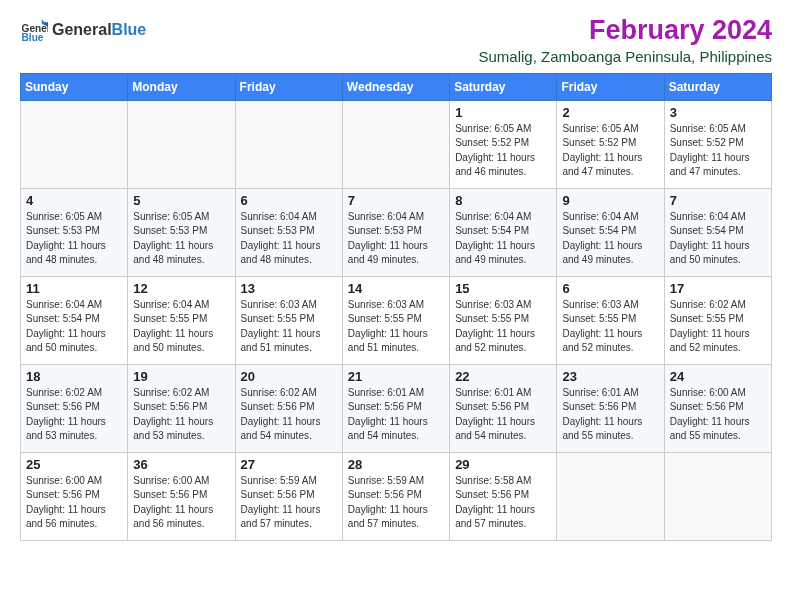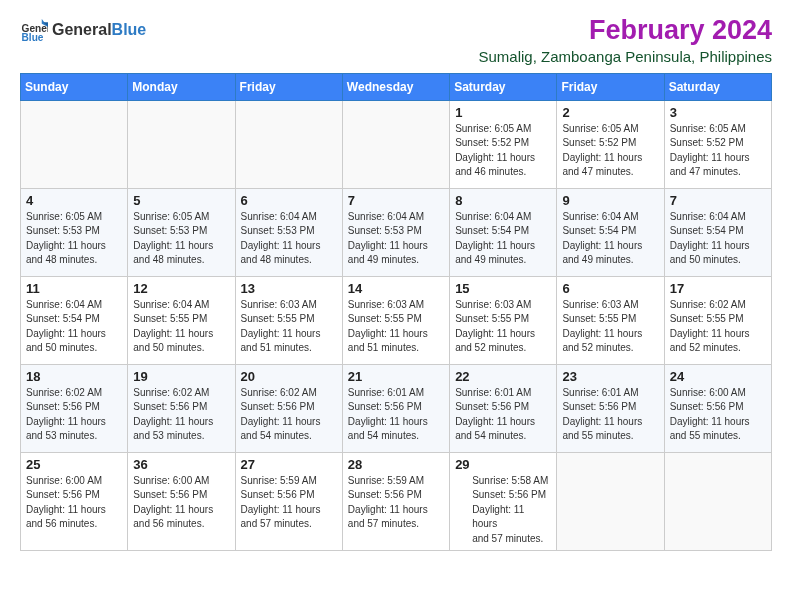--- a/index.html
+++ b/index.html
@@ -321,21 +321,21 @@
         </td>
         <td>
           <span class="day-number">28</span>
           <div class="day-info" style="white-space: pre-line;">Sunrise: 5:59 AM
 Sunset: 5:56 PM
 Daylight: 11 hours
 and 57 minutes.</div>
         </td>
         <td>
           <span class="day-number">29</span>
-          <div class="day-info" style="white-space: pre-line; margin-left: 17px;">Sunrise: 5:58 AM
+          <div class="day-info" style="white-space: pre-line;">Sunrise: 5:58 AM
 Sunset: 5:56 PM
 Daylight: 11 hours
 and 57 minutes.</div>
         </td>
         <td class="empty-cell"></td>
         <td class="empty-cell"></td>
       </tr>
     </tbody>
 </table>
 

